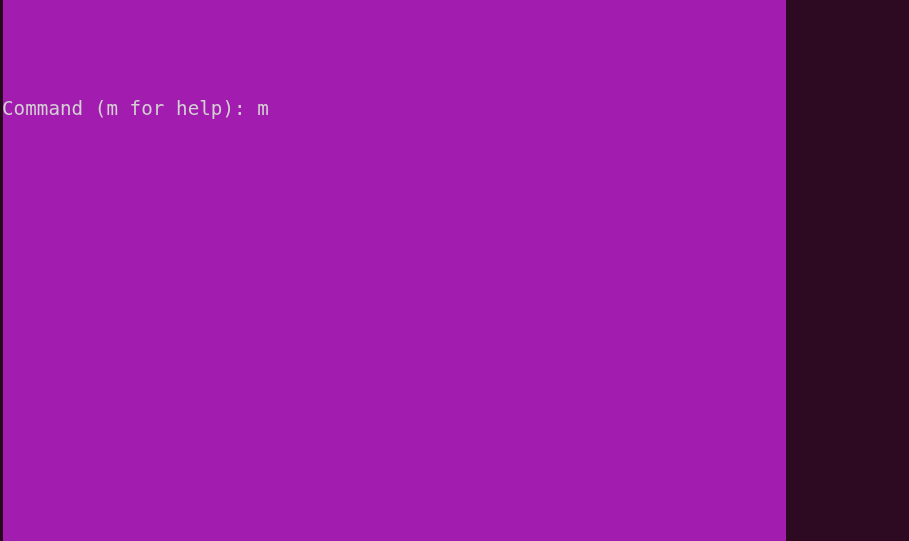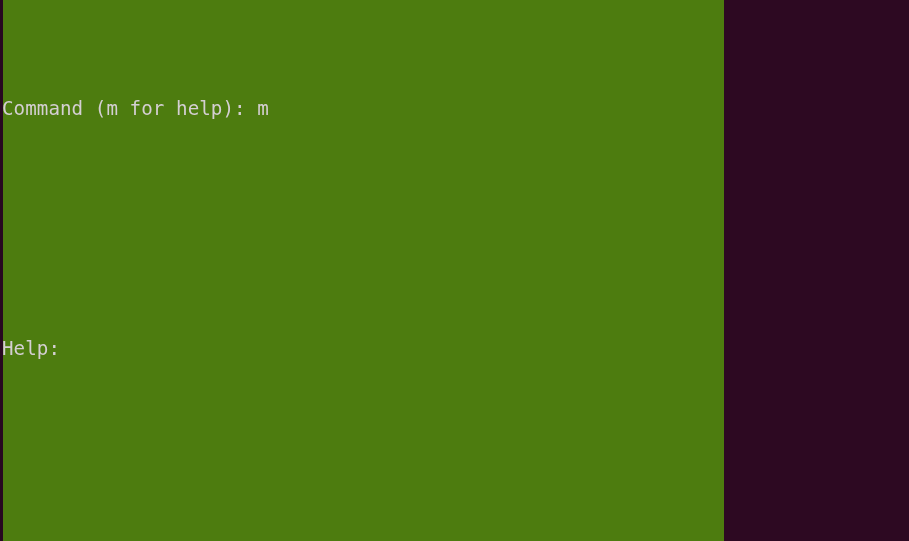--- a/index.html
+++ b/index.html
@@ -3,23 +3,23 @@
 <meta charset="utf-8">
 <title>fdisk help terminal</title>
 <style>
   html, body {
     margin: 0;
     padding: 0;
     background: #2d0922;
   }
   #terminal {
     position: relative;
-    width: 724px;
+    width: 786px;
     height: 541px;
-    background: #4d7c0f;
+    background: #a21caf;
     overflow: hidden;
     font-family: "DejaVu Sans Mono", "Liberation Mono", monospace;
     font-size: 19.2px;
     line-height: 30px;
     color: #d4cfd2;
     -webkit-font-smoothing: antialiased;
   }
   
   #left-edge {
     position: absolute;
@@ -57,21 +57,20 @@
 <div id="terminal">
 
   <div id="left-edge"></div>
 
   <div id="screen">
 
     <div class="line prompt-line">Command (m for help): m</div>
 
     <div class="line blank"></div>
 
-    <div class="line">Help:</div>
 
     <div class="line blank"></div>
 
     
 
     
 
     
 
     

